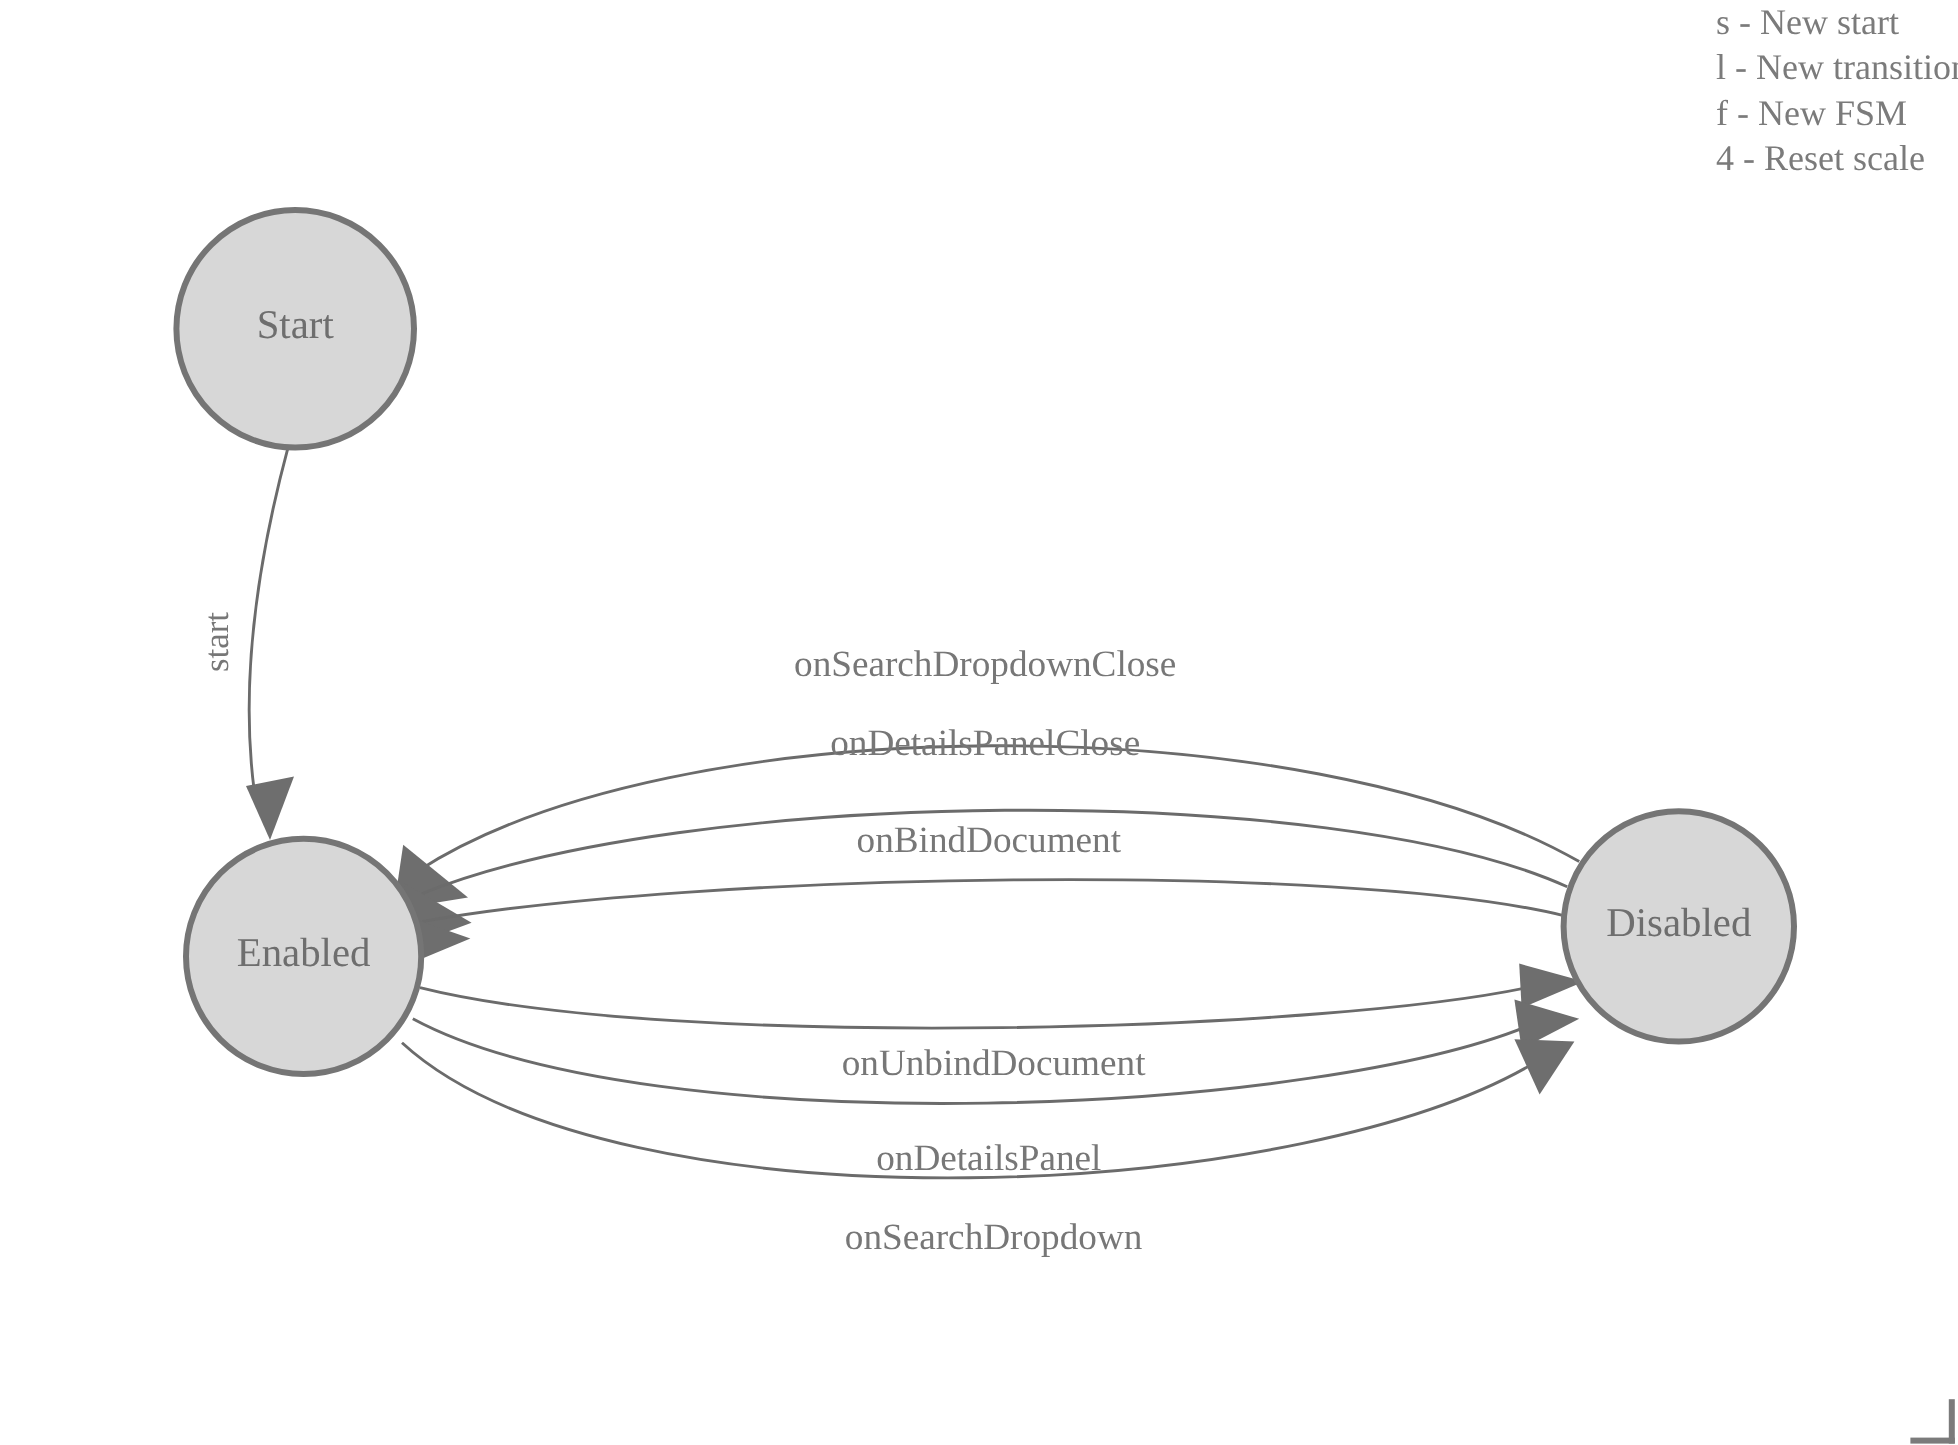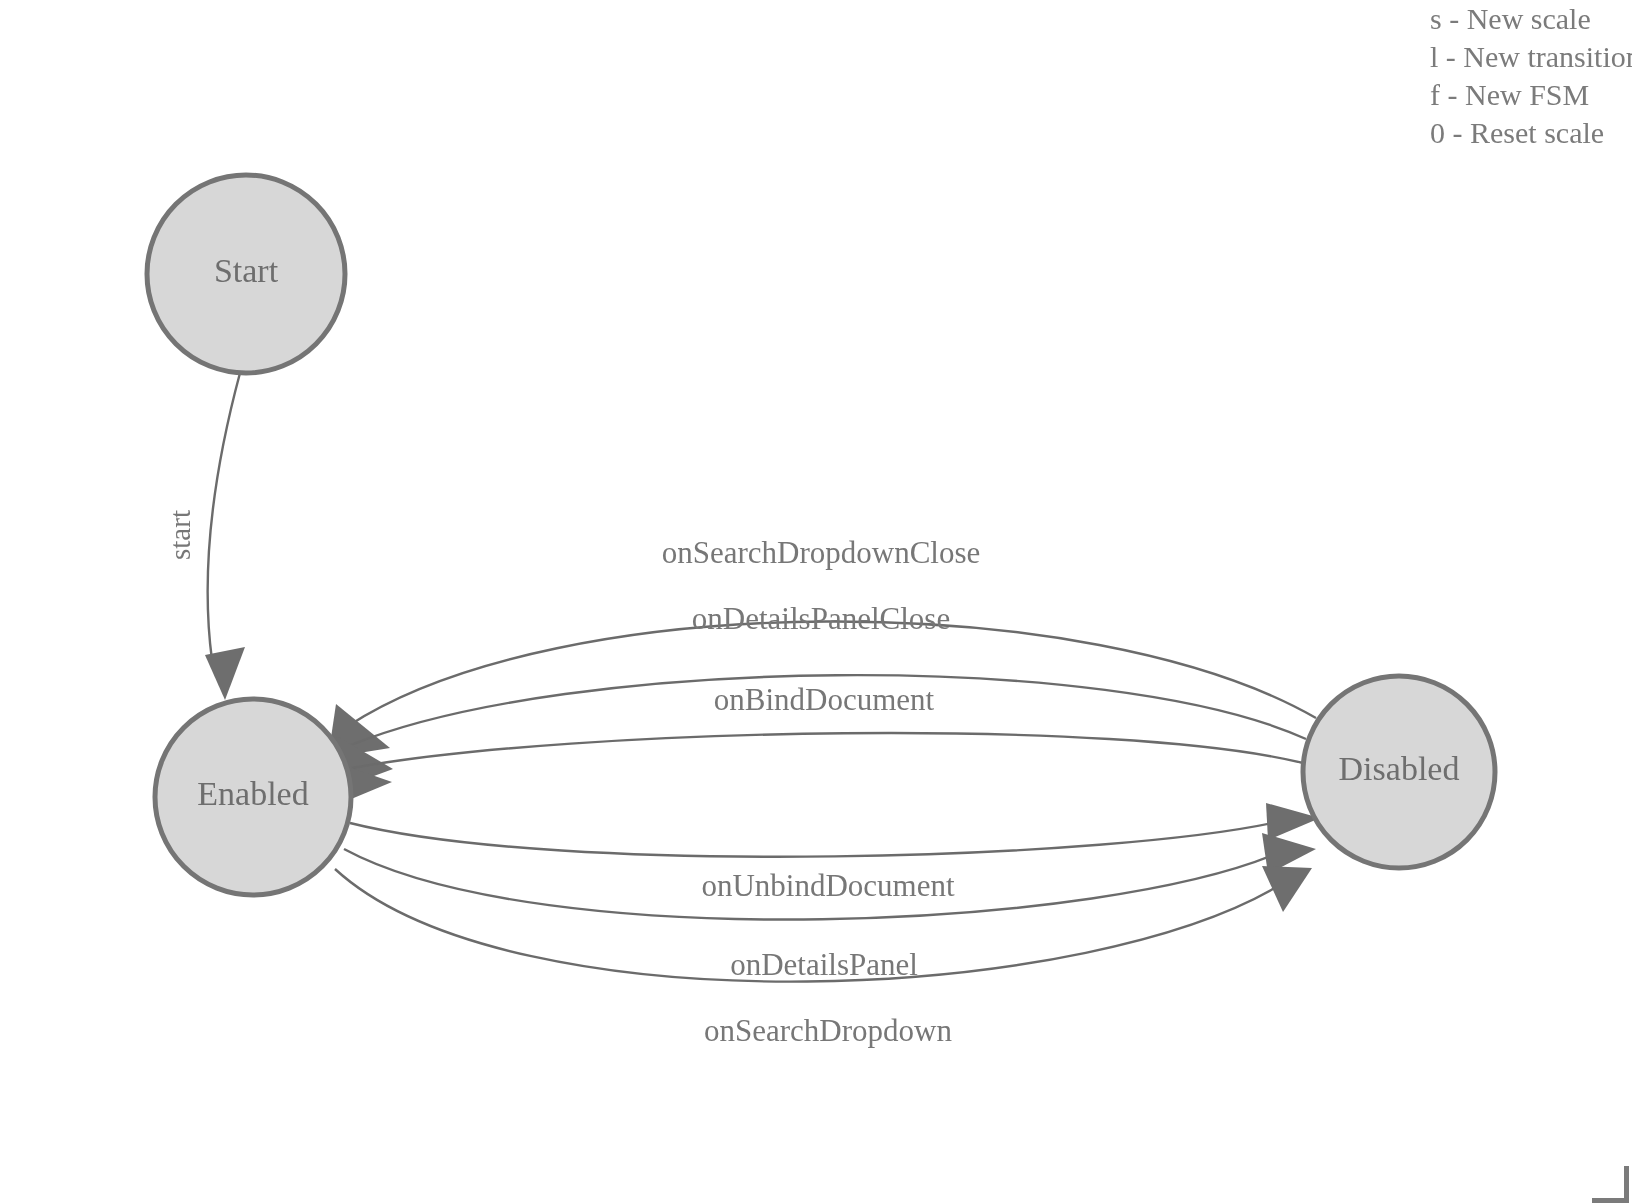--- a/index.html
+++ b/index.html
@@ -154,21 +154,21 @@
 
     <text class="edge-label" x="828" y="896">onUnbindDocument</text>
 
     <text class="edge-label" x="824" y="975">onDetailsPanel</text>
 
     <text class="edge-label" x="828" y="1041">onSearchDropdown</text>
 
   </svg>
 
   <div class="help-overlay">
-    <div class="help-line">s - New scale</div>
+    <div class="help-line">s - New start</div>
     <div class="help-line">l - New transition</div>
     <div class="help-line">f - New FSM</div>
-    <div class="help-line">0 - Reset scale</div>
+    <div class="help-line">4 - Reset scale</div>
   </div>
 
   <div class="corner-bracket"></div>
 
 </div>
 
 </body></html>

